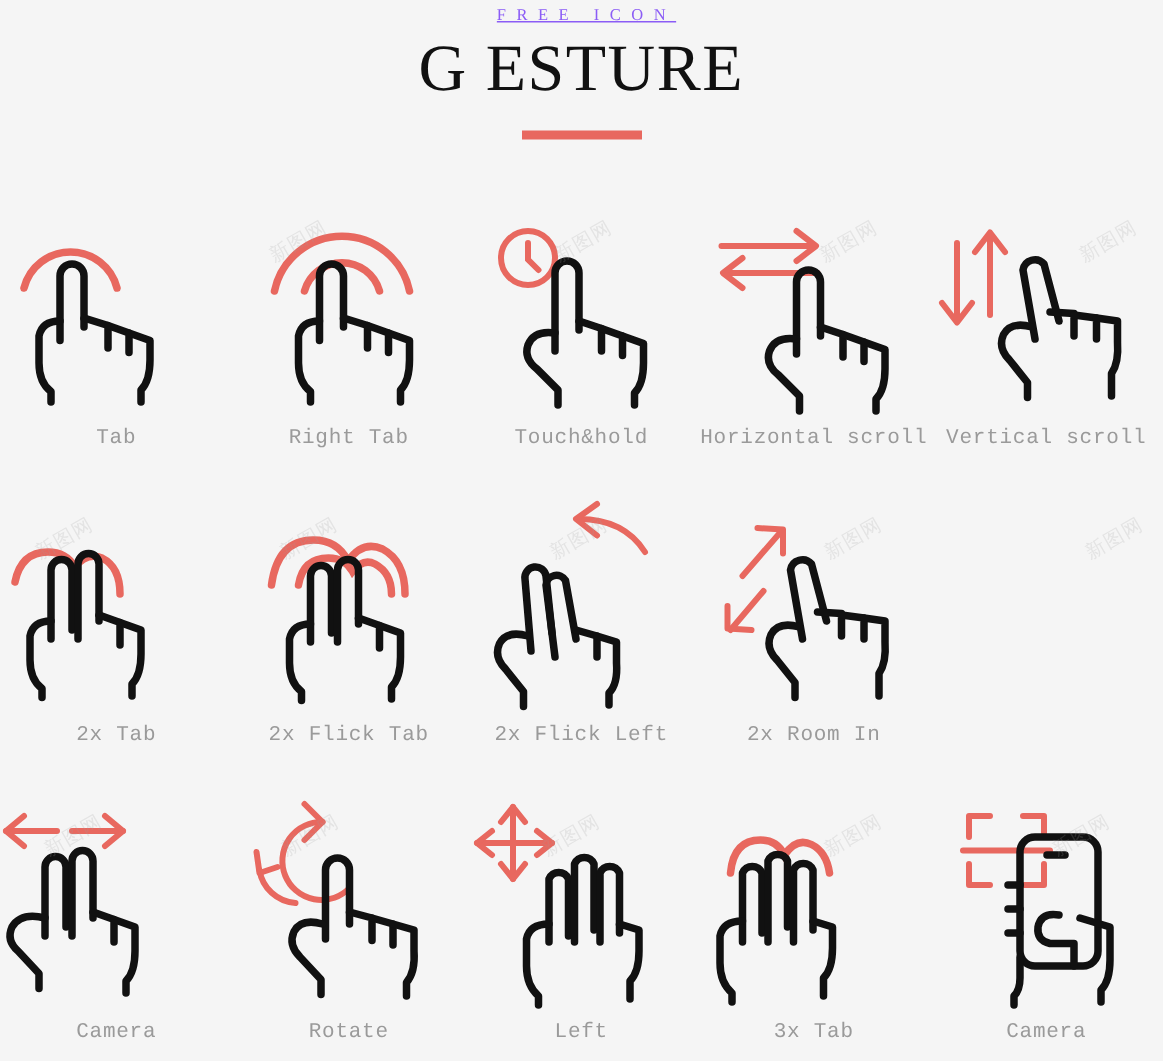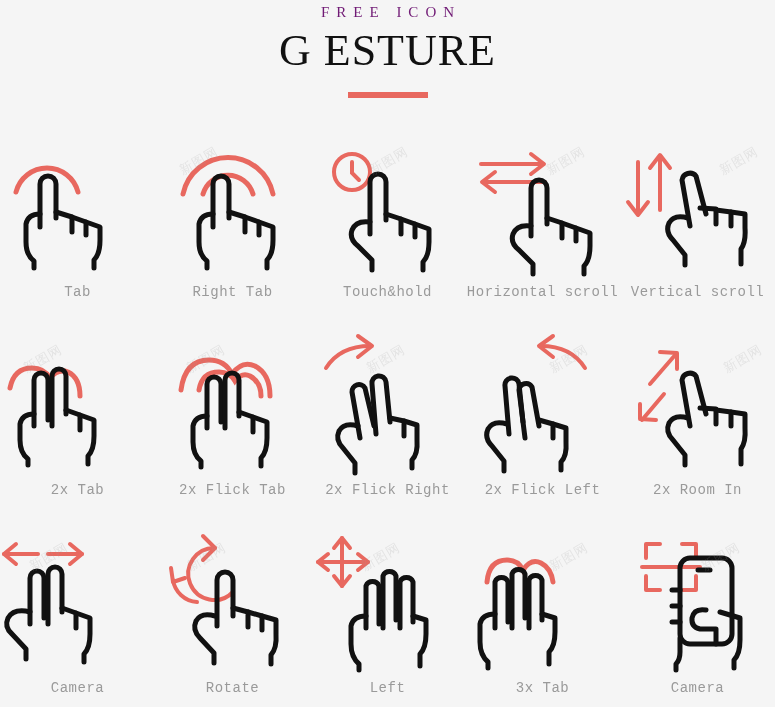--- a/index.html
+++ b/index.html
@@ -12,24 +12,25 @@
     font-family: "Liberation Serif", serif;
     overflow: hidden;
     position: relative;
   }
   .page { position: relative; width: 775px; height: 707px; }
 
   
   .header { text-align: center; padding-top: 4px; }
   .kicker {
     font-family: "Liberation Serif", serif;
-    font-size: 15px;
+    font-size: 11px;
     letter-spacing: 7px;
-    color: #701a75;
+    color: #8b5cf6;
     text-indent: 7px;
+    text-decoration: underline;
   }
   .title {
     font-family: "Liberation Serif", serif;
     font-size: 44px;
     color: #111;
     letter-spacing: 1px;
     margin-top: 7px;
     line-height: 1.05;
   }
   .divider {
@@ -230,38 +231,20 @@
               <path d="M70 98 V50 a7 7 0 0 1 14 0 V86"></path>
               <path d="M84 82 l14 5 V102"></path>
               <path d="M98 87 l14 5 V108 q0 14 -6 20 V136"></path>
               <path d="M52 86 q-12 0 -14 10 v16 q0 13 8 19 v6"></path>
             </g>
           </svg>
         </div>
         <div class="caption">2x Flick Tab</div>
       </div>
 
-      <div class="cell">
-        <div class="art">
-          <svg viewBox="0 0 155 150">
-            <g fill="none" stroke="#e8685f" stroke-width="4" stroke-linecap="round" stroke-linejoin="round">
-              <path d="M16 38 q14 -22 44 -22"></path>
-              <path d="M48 6 l14 10 -14 11"></path>
-            </g>
-            <g fill="none" stroke="#111" stroke-width="5" stroke-linecap="round" stroke-linejoin="round">
-              <path d="M50 108 L42 62 a7 7 0 0 1 13 -4 L64 96"></path>
-              <path d="M66 104 L62 54 a7 7 0 0 1 14 -2 L80 92"></path>
-              <path d="M80 88 l14 3 V106"></path>
-              <path d="M94 91 l13 4 V110 q1 14 -5 20 V138"></path>
-              <path d="M48 96 q-14 -4 -19 5 q-4 9 4 17 l12 15 v10"></path>
-            </g>
-          </svg>
-        </div>
-        <div class="caption">2x Flick Right</div>
-      </div>
 
       <div class="cell">
         <div class="art">
           <svg viewBox="0 0 155 150">
             <g fill="none" stroke="#e8685f" stroke-width="4" stroke-linecap="round" stroke-linejoin="round">
               <path d="M120 38 q-14 -22 -44 -22"></path>
               <path d="M88 6 l-14 10 14 11"></path>
             </g>
             <g fill="none" stroke="#111" stroke-width="5" stroke-linecap="round" stroke-linejoin="round">
               <path d="M44 104 L40 56 a7 7 0 0 1 14 -2 L58 92"></path>

